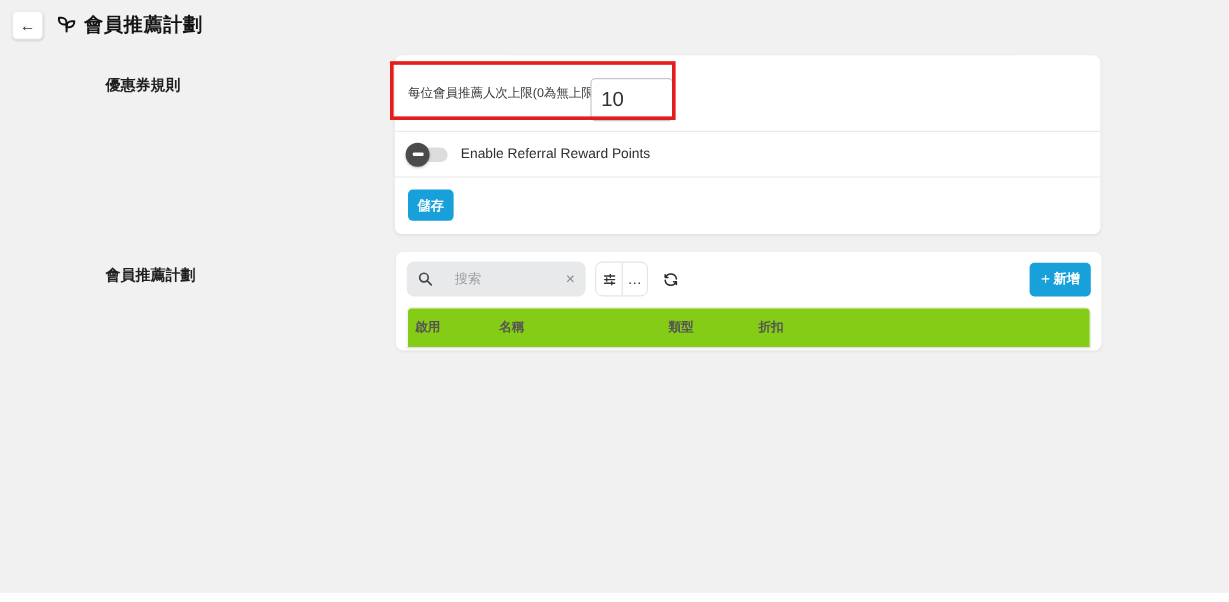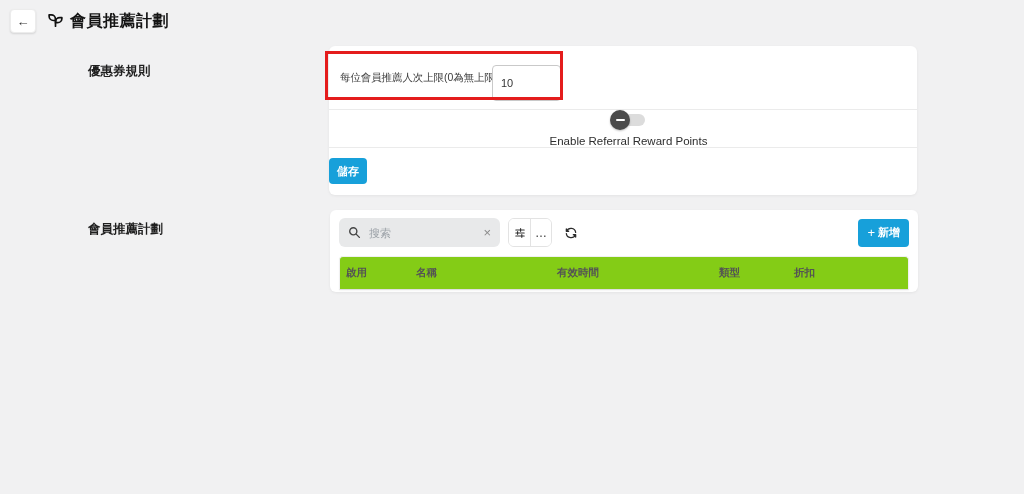--- a/index.html
+++ b/index.html
@@ -19,40 +19,40 @@
   .section-label{position:absolute;left:88px;font-size:12.5px;font-weight:bold;color:#1f1f1f;}
   .sl-reward{top:63px;}
   .sl-coupon{top:221px;}
   
   .card{background:#fff;border-radius:6px;box-shadow:0 1px 3px rgba(0,0,0,.06);box-sizing:border-box;}
   .card1{position:absolute;left:329px;top:46px;width:588px;height:149px;}
   .row1{position:relative;height:64px;border-bottom:1px solid #ebebeb;display:flex;align-items:center;padding-left:11px;box-sizing:border-box;}
   .limit-label{font-size:10.5px;color:#3c3c3c;letter-spacing:-.1px;}
   .limit-input{
     position:absolute;left:163px;top:19px;width:69px;height:25px;border:1px solid #c9c9c9;
-    border-radius:4px;font-size:11px;padding:17px 8px;box-sizing:border-box;color:#333;outline:none;
+    border-radius:4px;font-size:17px;padding:17px 8px;box-sizing:border-box;color:#333;outline:none;
     font-family:inherit;
   }
-  .row2{height:38px;border-bottom:1px solid #ebebeb;display:flex;align-items:center;padding-left:11px;gap:11px;box-sizing:border-box;flex-direction:column;}
+  .row2{height:38px;border-bottom:1px solid #ebebeb;display:flex;align-items:center;padding-left:11px;gap:11px;box-sizing:border-box;}
   .toggle{position:relative;width:33px;height:20px;cursor:pointer;}
   .toggle-track{position:absolute;left:5px;top:4px;width:28px;height:12px;background:#dcdcdc;border-radius:7px;}
   .toggle-knob{position:absolute;left:-2px;top:0;width:20px;height:20px;background:#4b4b4b;border-radius:50%;
     display:flex;align-items:center;justify-content:center;box-shadow:0 1px 2px rgba(0,0,0,.25);}
   .toggle-knob::after{content:"";width:9px;height:2.5px;background:#fff;border-radius:1px;}
   .toggle-label{font-size:11.5px;color:#2e2e2e;}
-  .row3{height:46px;display:flex;align-items:center;box-sizing:border-box;}
+  .row3{height:46px;display:flex;align-items:center;padding-left:11px;box-sizing:border-box;}
   .save-btn{min-width:38px;height:26px;padding:0 8px;background:var(--accent);color:#fff;border:none;border-radius:4px;
     font-size:11px;font-weight:bold;cursor:pointer;font-family:inherit;}
   
   .annotation{position:absolute;left:325px;top:51px;width:232px;height:43px;border:3px solid var(--ann);z-index:9;pointer-events:none;}
   
   .card2{position:absolute;left:330px;top:210px;width:588px;height:82px;padding:8px 9px 0 9px;}
   .toolbar{display:flex;align-items:center;height:29px;}
-  .search-box{width:161px;height:29px;background:#e8e9ea;border-radius:6px;display:flex;align-items:center;
-    padding:0 9px;box-sizing:border-box;gap:6px;}
+  .search-box{width:149px;height:29px;background:#e8e9ea;border-radius:6px;display:flex;align-items:center;
+    padding:0 9px;box-sizing:border-box;gap:16px;}
   .search-input{flex:1;min-width:0;background:transparent;border:none;outline:none;font-size:11px;color:#333;font-family:inherit;}
   .search-input::placeholder{color:#9aa0a6;}
   .clear-x{color:#8a8a8a;font-size:13px;line-height:1;cursor:pointer;}
   .btn-group{display:flex;margin-left:8px;border:1px solid #e3e3e3;border-radius:6px;overflow:hidden;background:#fff;height:29px;box-sizing:border-box;}
   .btn-group button{width:21px;border:none;background:#fff;display:flex;align-items:center;justify-content:center;
     font-size:12px;color:#333;cursor:pointer;padding:0;font-family:inherit;}
   .btn-group button + button{border-left:1px solid #e3e3e3;}
   .refresh-btn{margin-left:12px;background:none;border:none;padding:0;display:flex;align-items:center;cursor:pointer;}
   .add-btn{margin-left:auto;height:28px;padding:0 9px;background:var(--accent);color:#fff;border:none;border-radius:4px;
     font-size:11px;font-weight:bold;display:flex;align-items:center;gap:3px;cursor:pointer;font-family:inherit;}
@@ -146,20 +146,19 @@
         </span>
       </button>
       <button class="add-btn">
         <span class="add-plus">+</span>
         <span>新增</span>
       </button>
     </div>
     <div class="table-header">
       <div class="th th-enable">啟用</div>
       <div class="th th-name">名稱</div>
-      <div class="th th-valid">有效時間</div>
       <div class="th th-type">類型</div>
       <div class="th th-discount">折扣</div>
     </div>
   </div>
 
   <div class="bottom-strip"></div>
 </div>
 
 </body></html>

